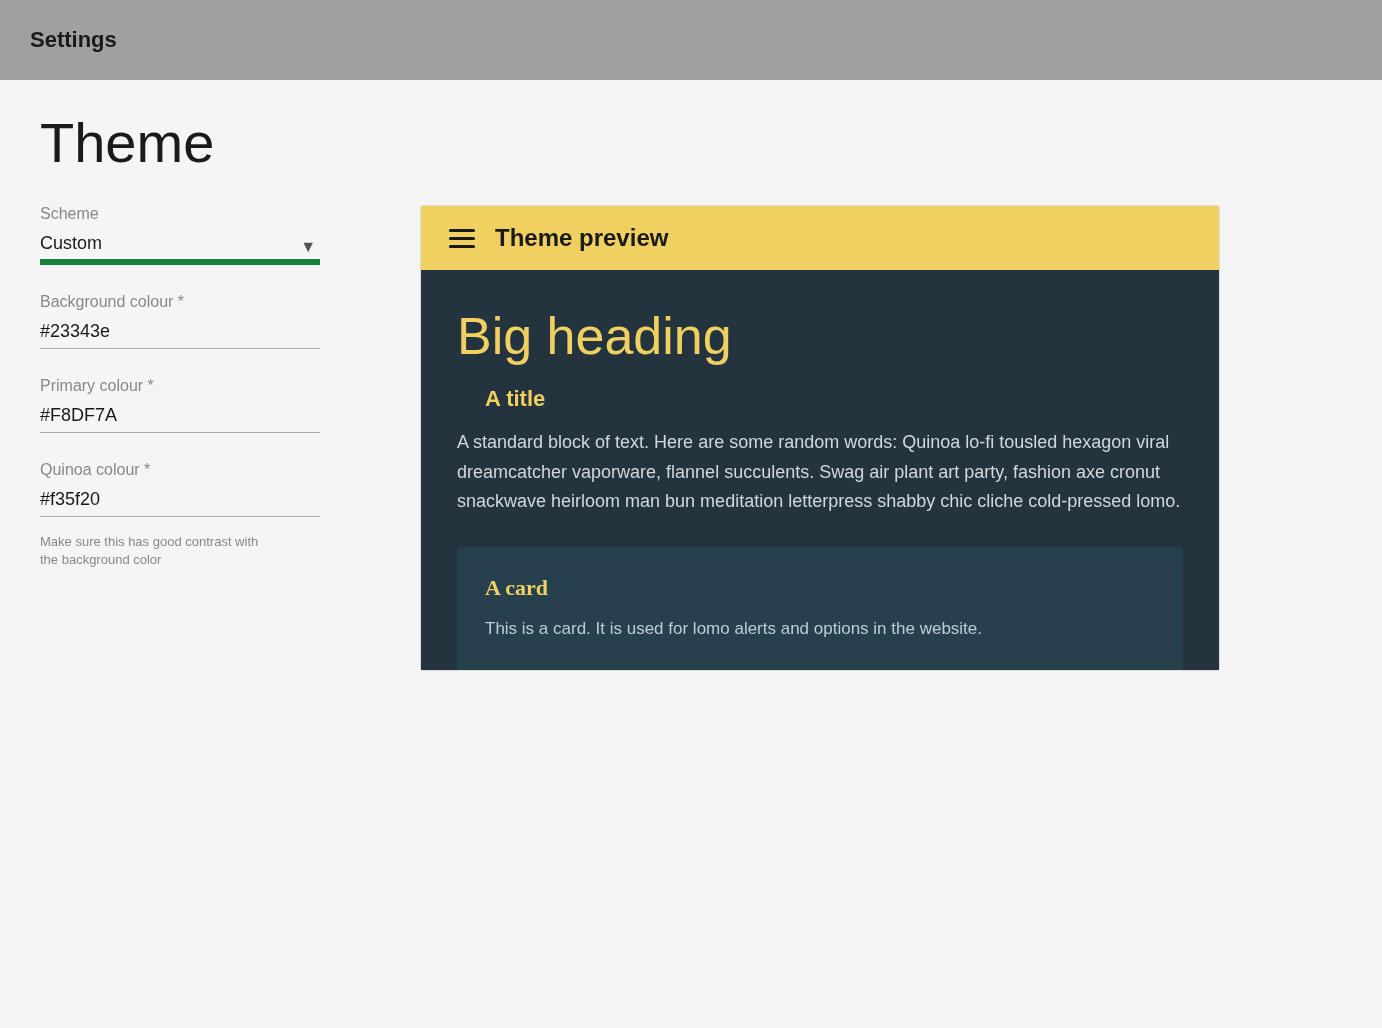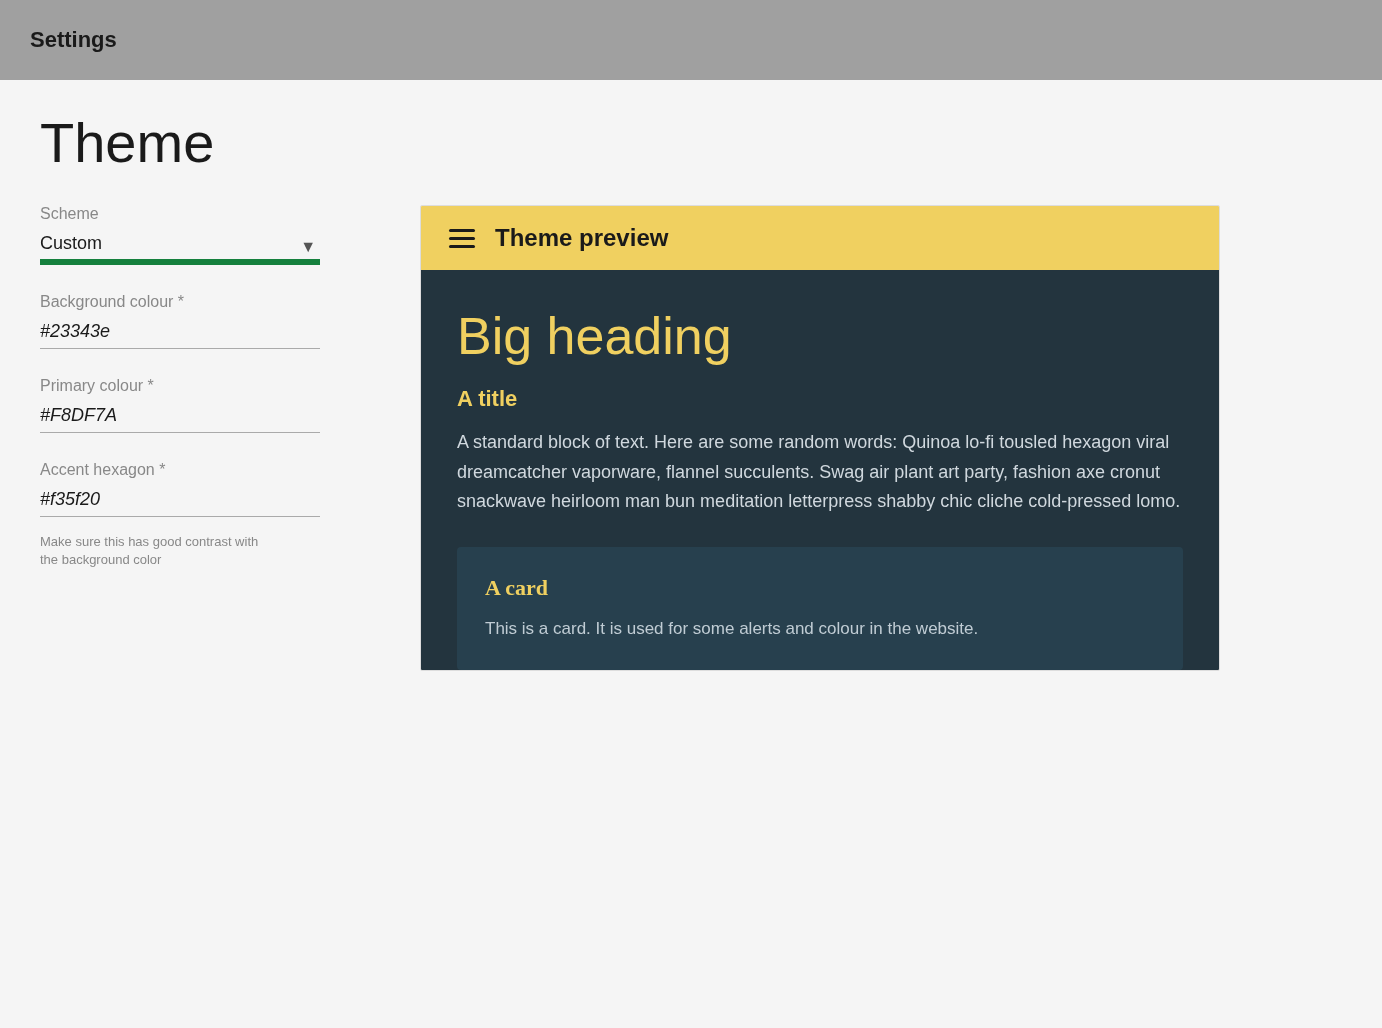--- a/index.html
+++ b/index.html
@@ -68,21 +68,20 @@
 
     .form-input {
       width: 280px;
       font-size: 18px;
       color: #1a1a1a;
       border: none;
       border-bottom: 1px solid #aaa;
       background: transparent;
       padding: 4px 0 6px 0;
       outline: none;
-      font-style: italic;
     }
 
     .scheme-select-wrapper {
       position: relative;
       width: 280px;
     }
 
     .scheme-select {
       width: 100%;
       font-size: 18px;
@@ -166,20 +165,21 @@
       font-weight: 400;
       color: #f0d060;
       margin-bottom: 20px;
     }
 
     .preview-a-title {
       font-size: 22px;
       font-weight: 700;
       color: #f0d060;
       margin-bottom: 16px;
+      margin-left: 28px;
     }
 
     .preview-body-text {
       font-size: 18px;
       color: #d0d8de;
       line-height: 1.65;
       margin-bottom: 30px;
     }
 
     .preview-card {
@@ -234,21 +234,21 @@
         <input type="text" class="form-input" value="#23343e" style="">
       </div>
 
 
       <div class="form-group">
         <label class="form-label">Primary colour *</label>
         <input type="text" class="form-input" value="#F8DF7A" style="">
       </div>
 
       <div class="form-group">
-        <label class="form-label">Accent hexagon *</label>
+        <label class="form-label">Quinoa colour *</label>
         <input type="text" class="form-input" value="#f35f20" style="">
         <p class="hint-text">Make sure this has good contrast with the background color</p>
       </div>
 
     </div>
 
     <div class="right-panel">
       <div class="preview-container">
 
         <div class="preview-topbar">
@@ -260,21 +260,21 @@
           <span class="preview-topbar-title">Theme preview</span>
         </div>
 
         <div class="preview-body">
           <h1 class="preview-big-heading">Big heading</h1>
           <h2 class="preview-a-title">A title</h2>
           <p class="preview-body-text">A standard block of text. Here are some random words: Quinoa lo-fi tousled hexagon viral dreamcatcher vaporware, flannel succulents. Swag air plant art party, fashion axe cronut snackwave heirloom man bun meditation letterpress shabby chic cliche cold-pressed lomo.</p>
 
           <div class="preview-card">
             <h3 class="preview-card-title">A card</h3>
-            <p class="preview-card-text">This is a card. It is used for some alerts and colour in the website.</p>
+            <p class="preview-card-text">This is a card. It is used for lomo alerts and options in the website.</p>
           </div>
 
         </div>
       </div>
     </div>
 
   </div>
 </div>
 
 </body></html>

